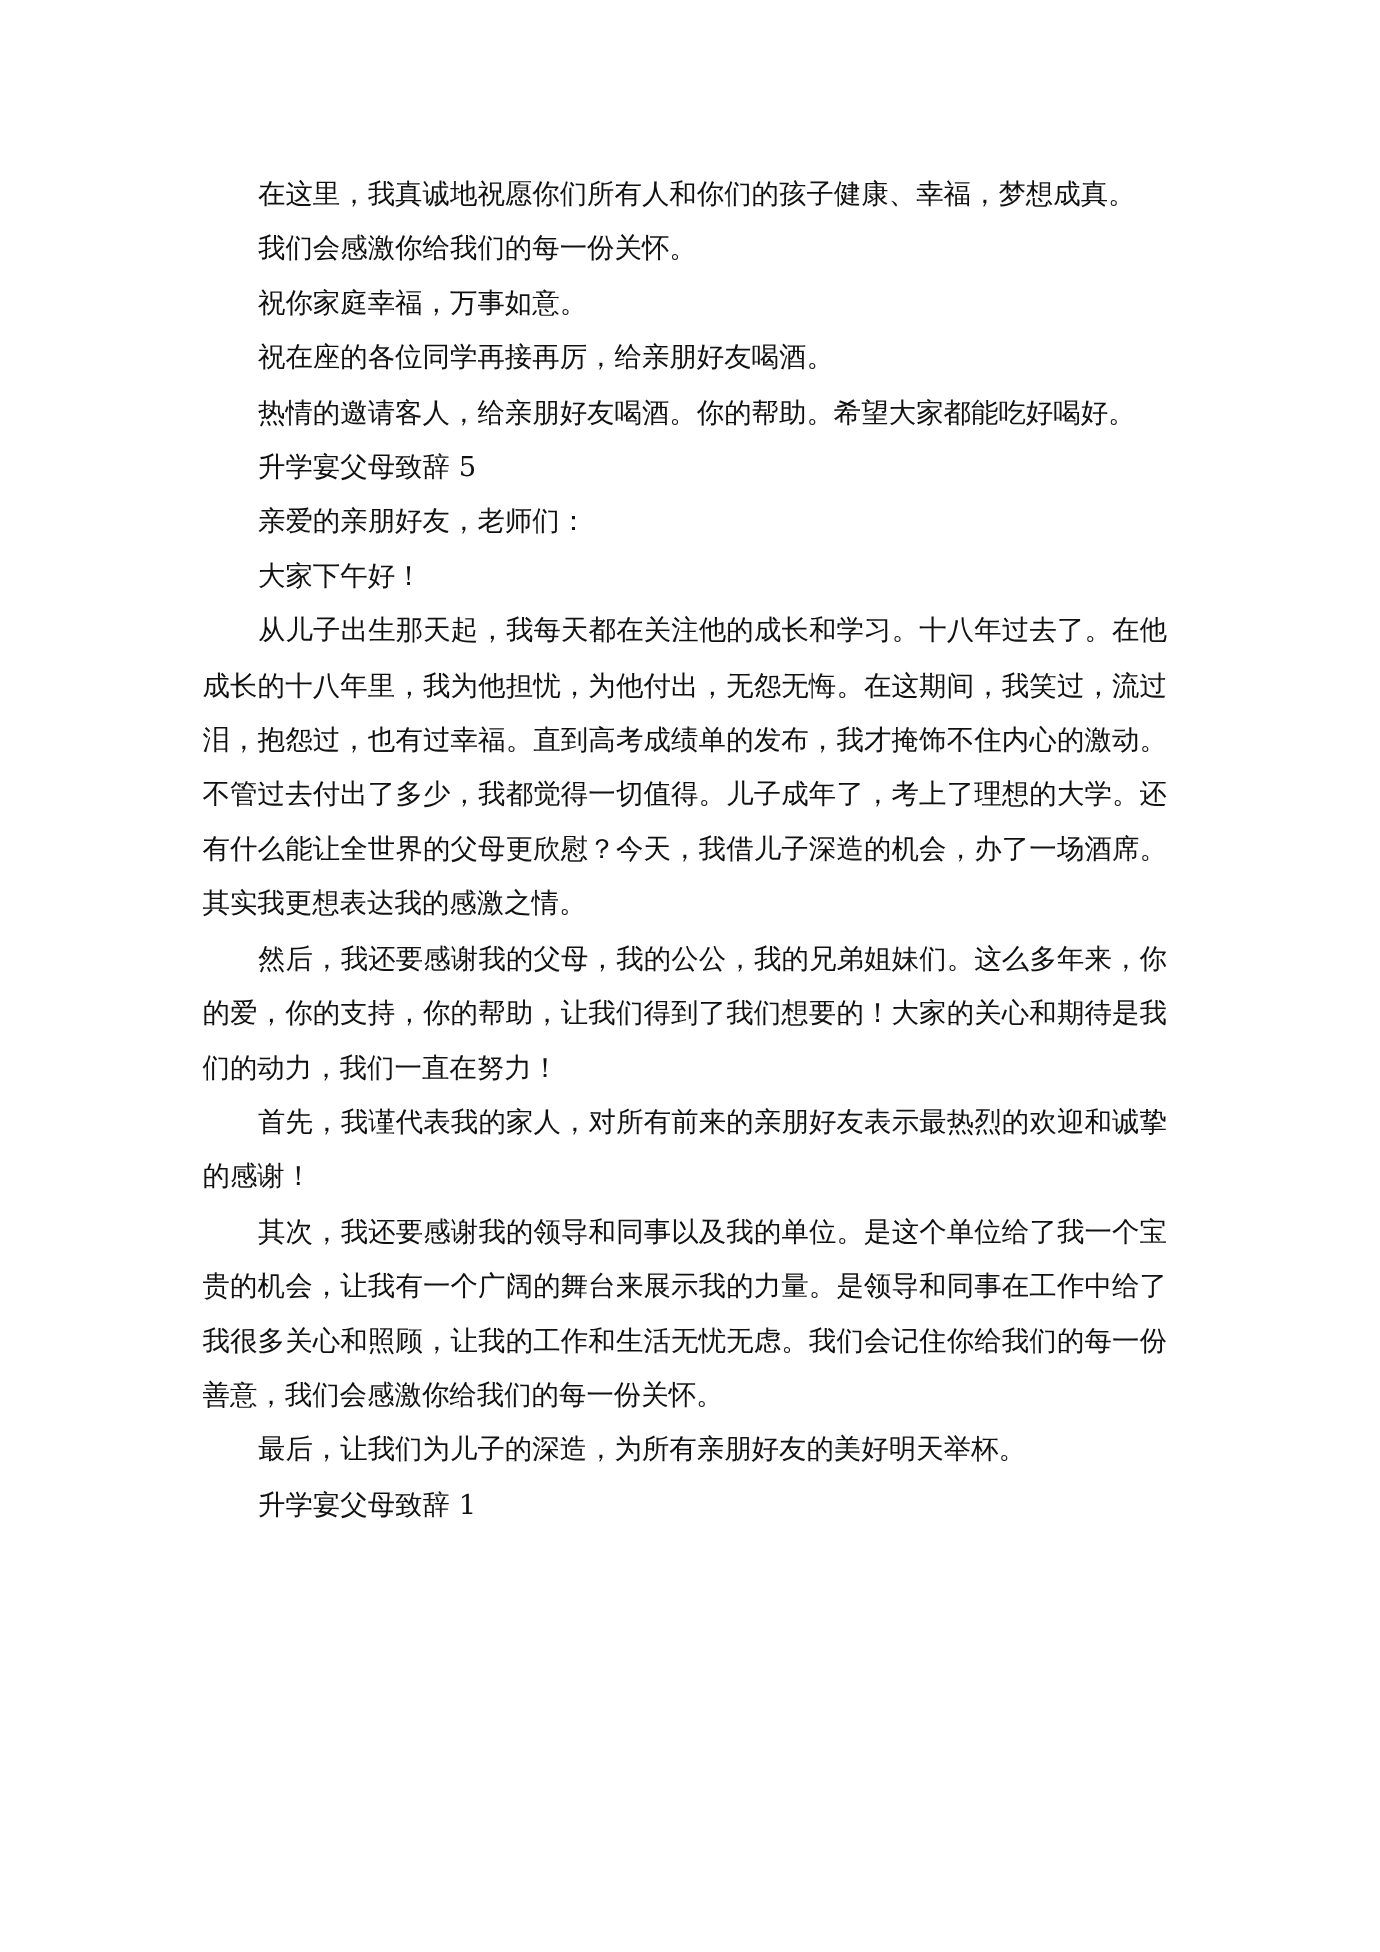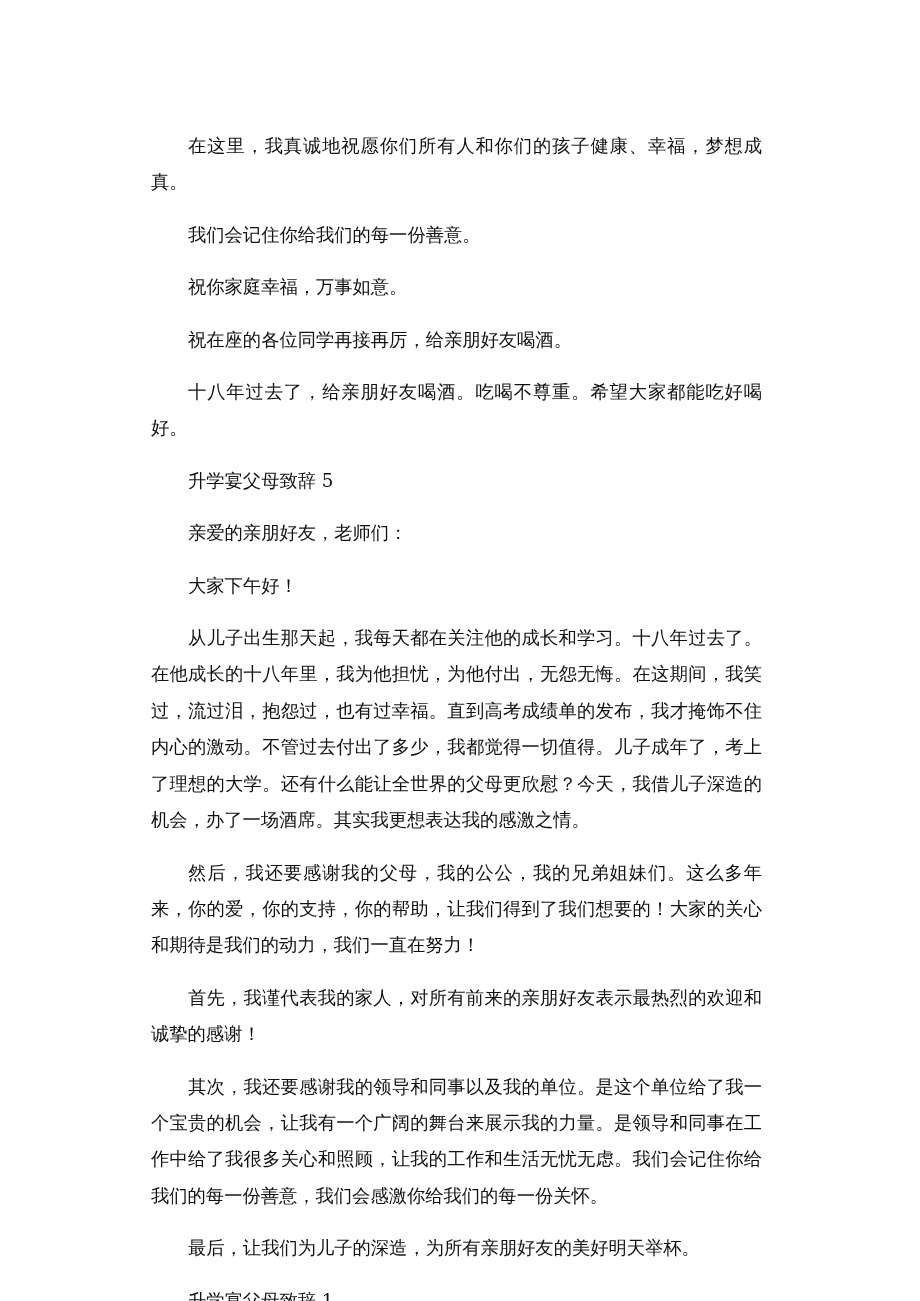--- a/index.html
+++ b/index.html
@@ -10,34 +10,34 @@
     top: 112px;
     width: 643px;
     font-family: "DejaVu Serif", "Liberation Serif", serif;
     font-size: 18.3px;
     line-height: 36.4px;
     color: #111111;
     text-align: justify;
     text-justify: inter-character;
   }
   .page p {
-    margin: 16px;
+    margin: 0;
     text-indent: 37px;
     letter-spacing: 0;
   }
 </style>
 </head>
 <body>
 
 <div class="page">
   <p>在这里，我真诚地祝愿你们所有人和你们的孩子健康、幸福，梦想成真。</p>
-  <p>我们会记住你给我们的每一份善意。</p>
+  <p>我们会感激你给我们的每一份关怀。</p>
   <p>祝你家庭幸福，万事如意。</p>
   <p>祝在座的各位同学再接再厉，给亲朋好友喝酒。</p>
-  <p>十八年过去了，给亲朋好友喝酒。吃喝不尊重。希望大家都能吃好喝好。</p>
+  <p>热情的邀请客人，给亲朋好友喝酒。你的帮助。希望大家都能吃好喝好。</p>
   <p>升学宴父母致辞 5</p>
   <p>亲爱的亲朋好友，老师们：</p>
   <p>大家下午好！</p>
   <p>从儿子出生那天起，我每天都在关注他的成长和学习。十八年过去了。在他成长的十八年里，我为他担忧，为他付出，无怨无悔。在这期间，我笑过，流过泪，抱怨过，也有过幸福。直到高考成绩单的发布，我才掩饰不住内心的激动。不管过去付出了多少，我都觉得一切值得。儿子成年了，考上了理想的大学。还有什么能让全世界的父母更欣慰？今天，我借儿子深造的机会，办了一场酒席。其实我更想表达我的感激之情。</p>
   <p>然后，我还要感谢我的父母，我的公公，我的兄弟姐妹们。这么多年来，你的爱，你的支持，你的帮助，让我们得到了我们想要的！大家的关心和期待是我们的动力，我们一直在努力！</p>
   <p>首先，我谨代表我的家人，对所有前来的亲朋好友表示最热烈的欢迎和诚挚的感谢！</p>
   <p>其次，我还要感谢我的领导和同事以及我的单位。是这个单位给了我一个宝贵的机会，让我有一个广阔的舞台来展示我的力量。是领导和同事在工作中给了我很多关心和照顾，让我的工作和生活无忧无虑。我们会记住你给我们的每一份善意，我们会感激你给我们的每一份关怀。</p>
   <p>最后，让我们为儿子的深造，为所有亲朋好友的美好明天举杯。</p>
   <p>升学宴父母致辞 1</p>
 </div>

